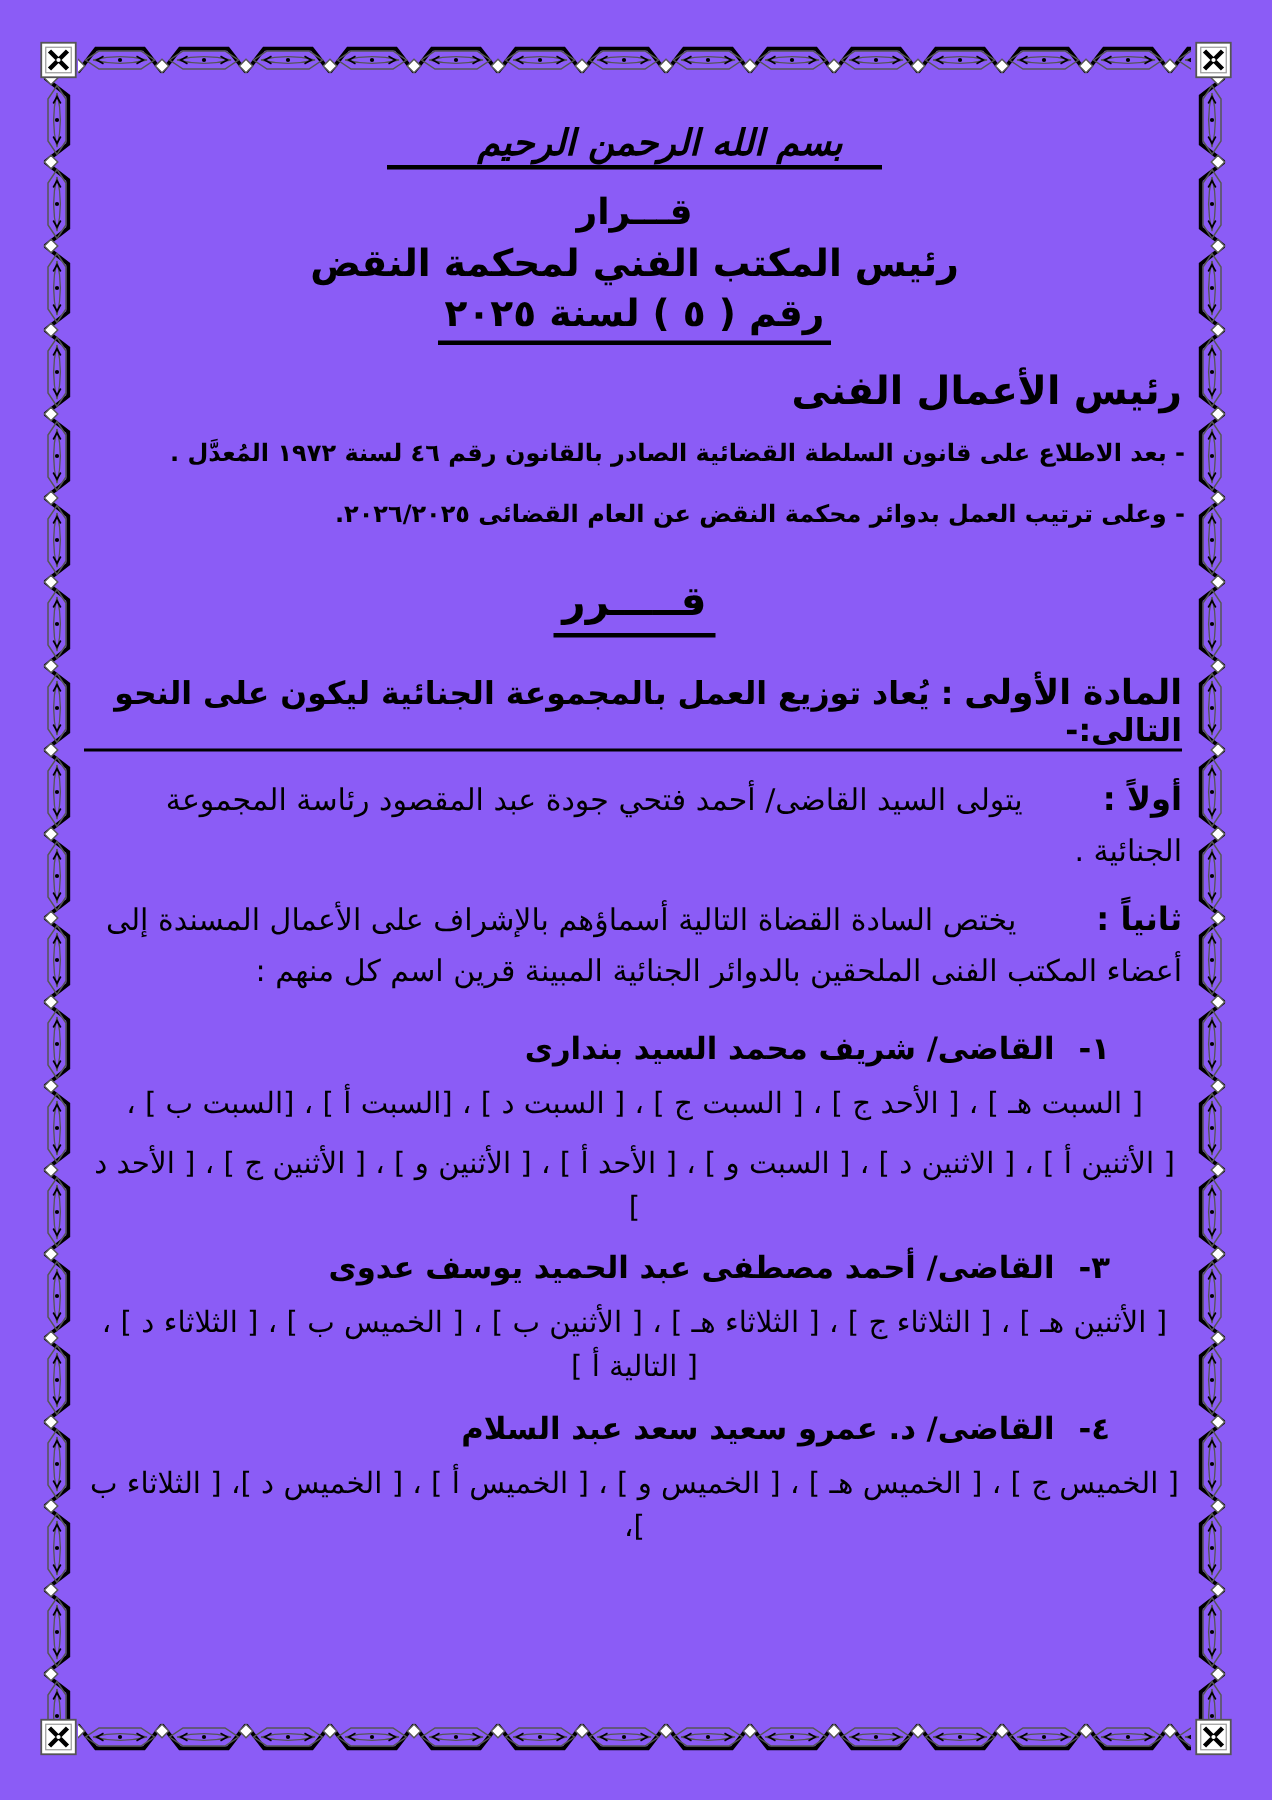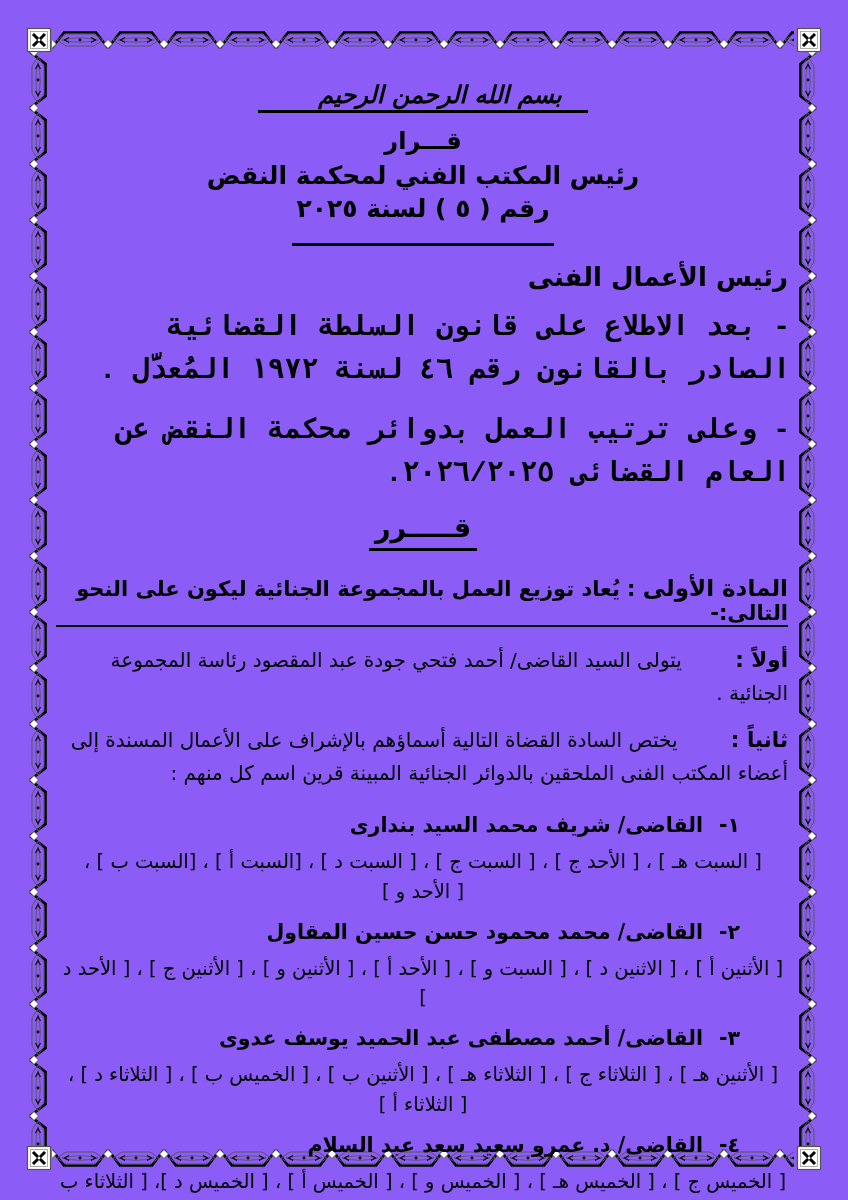--- a/index.html
+++ b/index.html
@@ -17,26 +17,26 @@
   .bismillah{
     display:inline-block;margin-top:22px;
     font-family:"DejaVu Serif",serif;font-style:italic;font-weight:bold;
     font-size:24px;border-bottom:3px solid #000;padding:0 26px 1px 60px;
   }
   .title{font-size:24px;font-weight:bold;margin:14px 0 4px;}
   .subtitle{font-size:25px;font-weight:bold;margin:6px 0 4px;}
   .numline-wrap{margin:4px 0 16px;}
   .numline{
     display:inline-block;font-size:25px;font-weight:bold;
-    border-bottom:3px solid #000;padding:0 4px 20px;
+    border-bottom:3px solid #000;padding:0 4px 4px;
   }
   .issuer{text-align:right;font-size:26px;font-weight:bold;margin:8px 2px 14px 0;}
-  .pre{text-align:right;font-size:28px;font-weight:bold;line-height:1.55;margin:11px 0;font-family:Liberation Mono, monospace;}
+  .pre{text-align:right;font-size:16px;font-weight:bold;line-height:1.55;margin:11px 0;}
   .pre.last{margin-top:16px;}
-  .decree-wrap{text-align:center;margin:16px 0 24px;text-decoration:underline;}
+  .decree-wrap{text-align:center;margin:30px 0 24px;text-decoration:underline;}
   .decree{
     display:inline-block;font-size:27px;font-weight:bold;
     border-bottom:3px solid #000;padding:0 6px 5px;
   }
   .article{text-align:right;margin:16px 2px 16px 0;}
   .article .u{
     display:inline-block;border-bottom:2.5px solid #000;padding-bottom:0;
     font-size:21px;font-weight:bold;
   }
   .article-label{font-size:23px;font-weight:bold;}
@@ -181,37 +181,33 @@
       <span class="clause-label">ثانياً :</span><span> يختص السادة القضاة التالية أسماؤهم بالإشراف على الأعمال المسندة إلى أعضاء المكتب الفنى الملحقين بالدوائر الجنائية المبينة قرين اسم كل منهم :</span>
     </p>
 
     <div class="judges">
 
       <div class="judge">
         <div class="judge-name">
           <span class="judge-num">١-</span><span>القاضى/ شريف محمد السيد بندارى</span>
         </div>
         <div class="judge-days">[ السبت هـ ] ، [ الأحد ج ] ، [ السبت ج ] ، [ السبت د ] ، [السبت أ ] ، [السبت ب ] ،</div>
-        <div class="judge-days">[ الأحد و ]</div>
-      </div>
-
-      <div class="judge">
-        <div class="judge-name">
-          <span class="judge-num">٢-</span><span>القاضى/ محمد محمود حسن حسين المقاول</span>
-        </div>
+      </div>
+
+      <div class="judge">
         <div class="judge-days">[ الأثنين أ ] ، [ الاثنين د ] ، [ السبت و ] ، [ الأحد أ ] ، [ الأثنين و ] ، [ الأثنين ج ] ، [ الأحد د ]</div>
 
       </div>
 
       <div class="judge">
         <div class="judge-name">
           <span class="judge-num">٣-</span><span>القاضى/ أحمد مصطفى عبد الحميد يوسف عدوى</span>
         </div>
         <div class="judge-days">[ الأثنين هـ ] ، [ الثلاثاء ج ] ، [ الثلاثاء هـ ] ، [ الأثنين ب ] ، [ الخميس ب ] ، [ الثلاثاء د ] ،</div>
-        <div class="judge-days">[ الثلاثاء أ ]</div>
+        <div class="judge-days">[ التالية أ ]</div>
       </div>
 
       <div class="judge">
         <div class="judge-name">
           <span class="judge-num">٤-</span><span>القاضى/ د. عمرو سعيد سعد عبد السلام</span>
         </div>
         <div class="judge-days">[ الخميس ج ] ، [ الخميس هـ ] ، [ الخميس و ] ، [ الخميس أ ] ، [ الخميس د ]، [ الثلاثاء ب ]،</div>
 
       </div>
 

